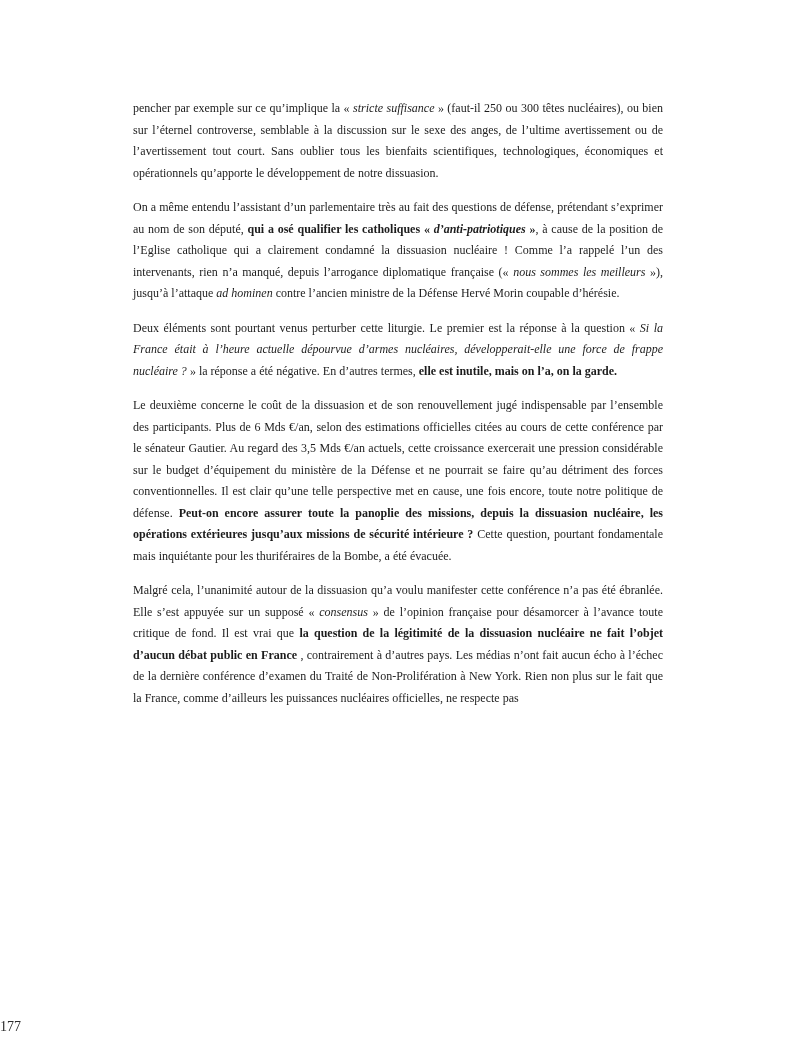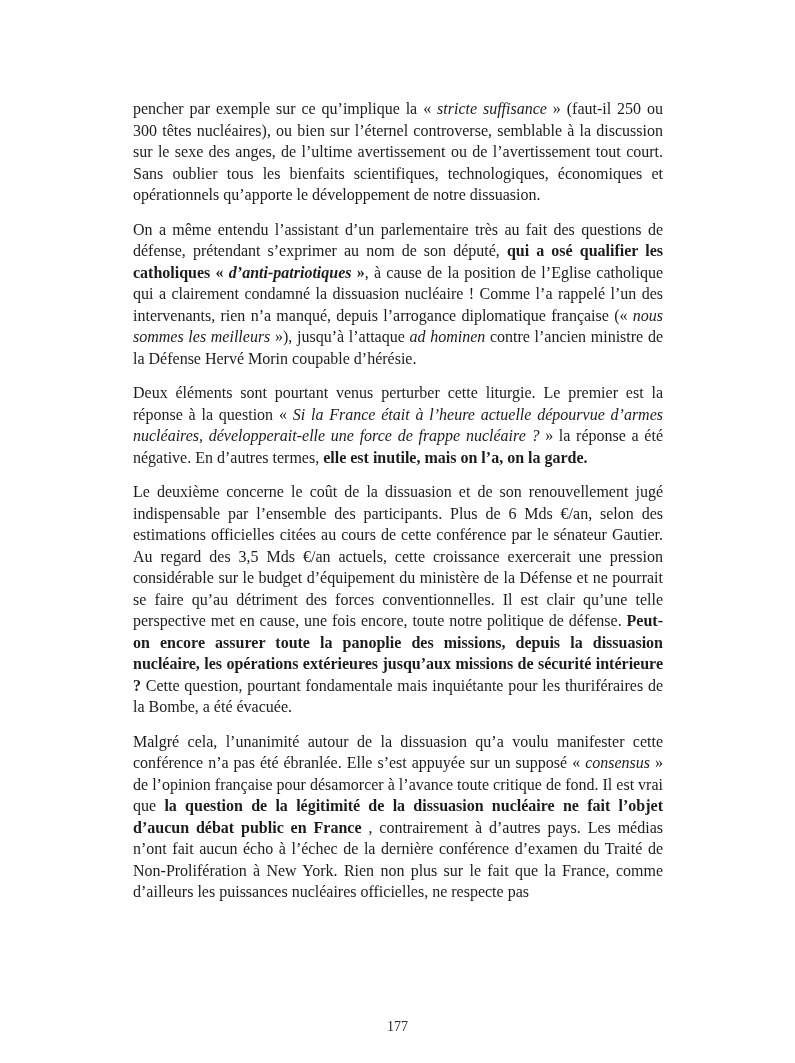--- a/index.html
+++ b/index.html
@@ -18,35 +18,34 @@
     color: #1c1c1c;
   }
   .content {
     position: absolute;
     top: 98px;
     left: 133px;
     width: 530px;
   }
   .para {
     margin: 0 0 13px 0;
-    font-size: 16px;
+    font-size: 12px;
     line-height: 21.5px;
     text-align: justify;
     text-justify: inter-word;
   }
   .run-n  { font-style: normal; font-weight: normal; }
   .run-i  { font-style: italic; font-weight: normal; }
   .run-b  { font-style: normal; font-weight: bold; }
   .run-bi { font-style: italic; font-weight: bold; font-family: Liberation Serif, serif; }
   .footer {
     position: absolute;
     bottom: 28px;
     left: 0;
     width: 100%;
-    text-align: center;
     font-size: 14px;
     color: #2a2a2a;
   }
 </style>
 </head>
 <body>
 
 <div class="page">
   <div class="content">
       <p class="para"><span class="run-n">pencher par exemple sur ce qu’implique la « </span><span class="run-i">stricte suffisance</span><span class="run-n"> » (faut-il 250 ou 300 têtes nucléaires), ou bien sur l’éternel controverse, semblable à la discussion sur le sexe des anges, de l’ultime avertissement ou de l’avertissement tout court. Sans oublier tous les bienfaits scientifiques, technologiques, économiques et opérationnels qu’apporte le développement de notre dissuasion.</span></p>

